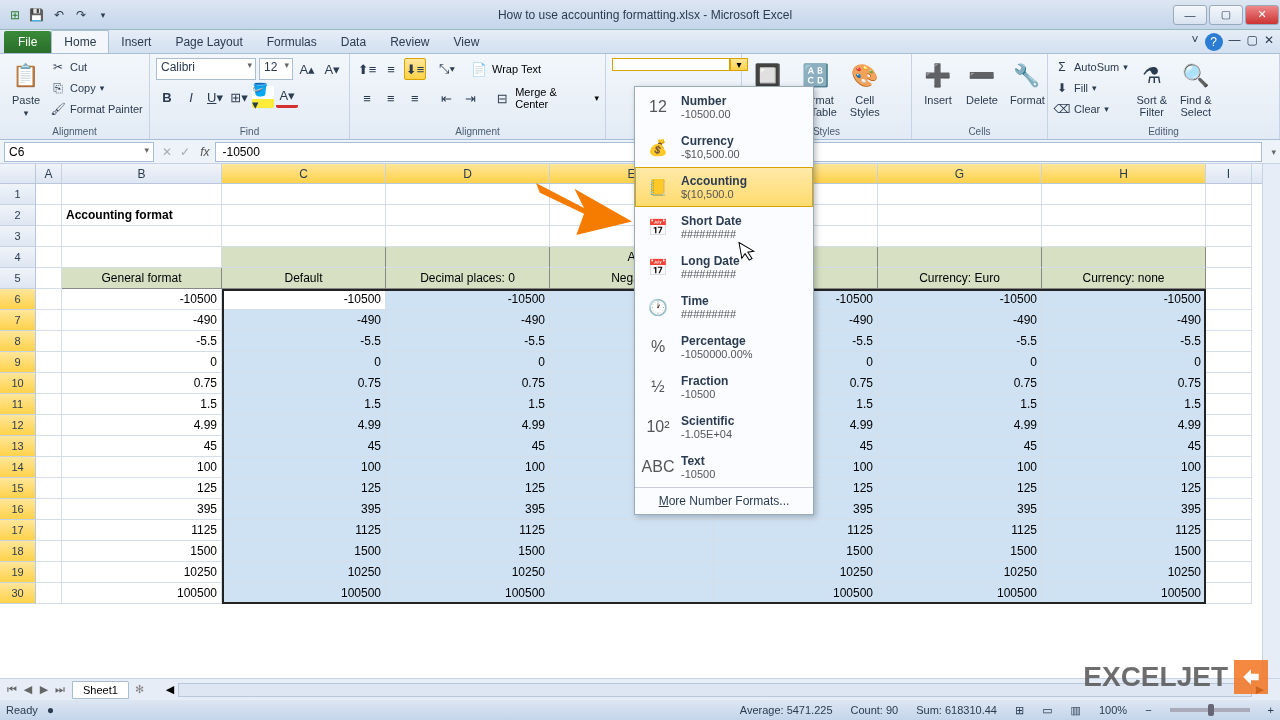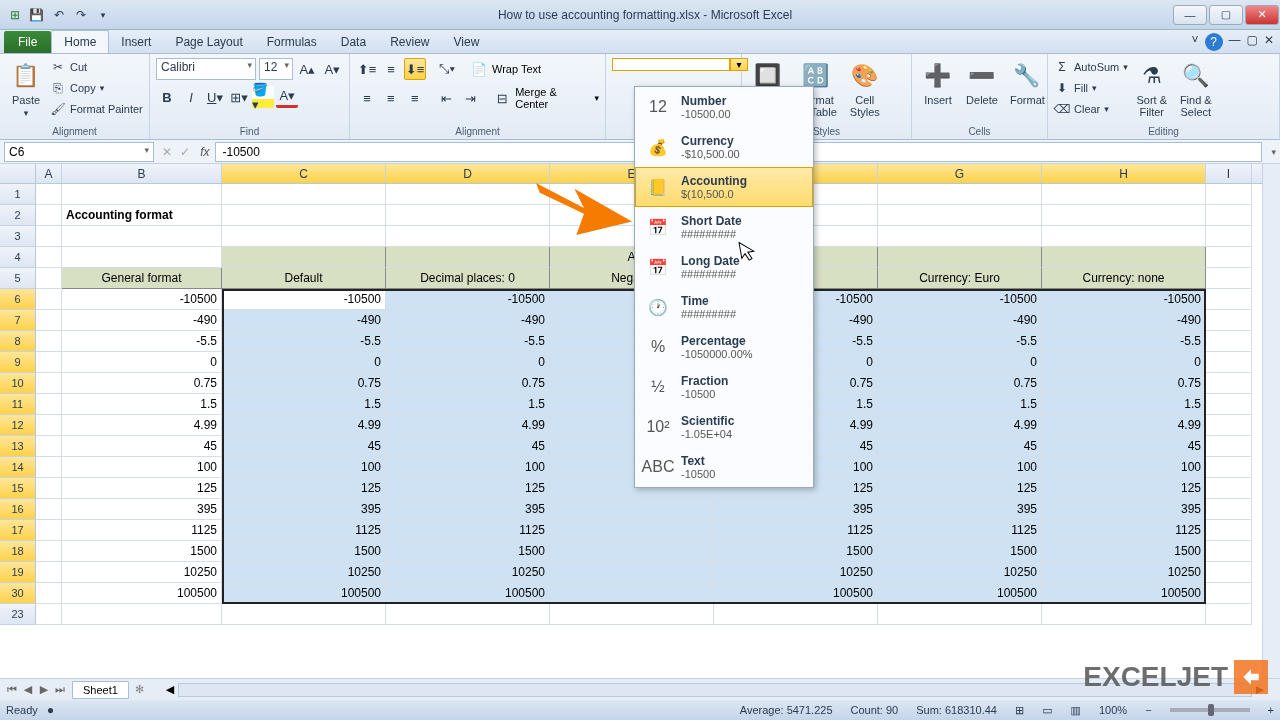--- a/index.html
+++ b/index.html
@@ -556,32 +556,20 @@
         <div class="cell " style="width: 26px;"></div>
         <div class="cell " style="width: 160px;">100500</div>
         <div class="cell selrange" style="width: 164px;">100500</div>
         <div class="cell selrange" style="width: 164px;">100500</div>
         <div class="cell selrange" style="width: 164px;"></div>
         <div class="cell selrange" style="width: 164px;">100500</div>
         <div class="cell selrange" style="width: 164px;">100500</div>
         <div class="cell selrange" style="width: 164px;">100500</div>
         <div class="cell " style="width: 46px;"></div>
       </div>
-      <div class="row">
-        <div class="rh">23</div>
-        <div class="cell " style="width: 26px;"></div>
-        <div class="cell " style="width: 160px;"></div>
-        <div class="cell " style="width: 164px;"></div>
-        <div class="cell " style="width: 164px;"></div>
-        <div class="cell " style="width: 164px;"></div>
-        <div class="cell " style="width: 164px;"></div>
-        <div class="cell " style="width: 164px;"></div>
-        <div class="cell " style="width: 164px;"></div>
-        <div class="cell " style="width: 46px;"></div>
-      </div>
     </div>
   <div class="selborder" id="selborder" style="left: 222px; top: 125px; width: 984px; height: 315px;"></div>
 
   <div style="position:absolute;right:0;top:0;bottom:0;width:18px;background:#e6edf7;border-left:1px solid #c5d3e5"></div>
 </div>
 
 <div class="sheetbar">
   <div class="navbtns">
       <span>⏮</span>
       <span>◀</span>
@@ -682,20 +670,21 @@
         <div class="sample">-1.05E+04</div>
       </div>
     </div>
     <div class="numfmt-item">
       <div class="ico">ABC</div>
       <div class="txt">
         <div class="name">Text</div>
         <div class="sample">-10500</div>
       </div>
     </div>
+    <div class="numfmt-more"><u>M</u>ore Number Formats...</div>
   </div>
 
 <svg class="arrow" viewBox="0 0 100 60">
   <polygon points="0,4 50,30 40,10 100,44 42,58 50,36 4,14" fill="#f57c00"></polygon>
 </svg>
 
 <div class="cursor">
   <svg width="18" height="22" viewBox="0 0 18 22">
       <path d="M1 1 L1 17 L5 13 L8 20 L11 19 L8 12 L14 12 Z" fill="#fff" stroke="#000" stroke-width="1"></path>
     </svg>

